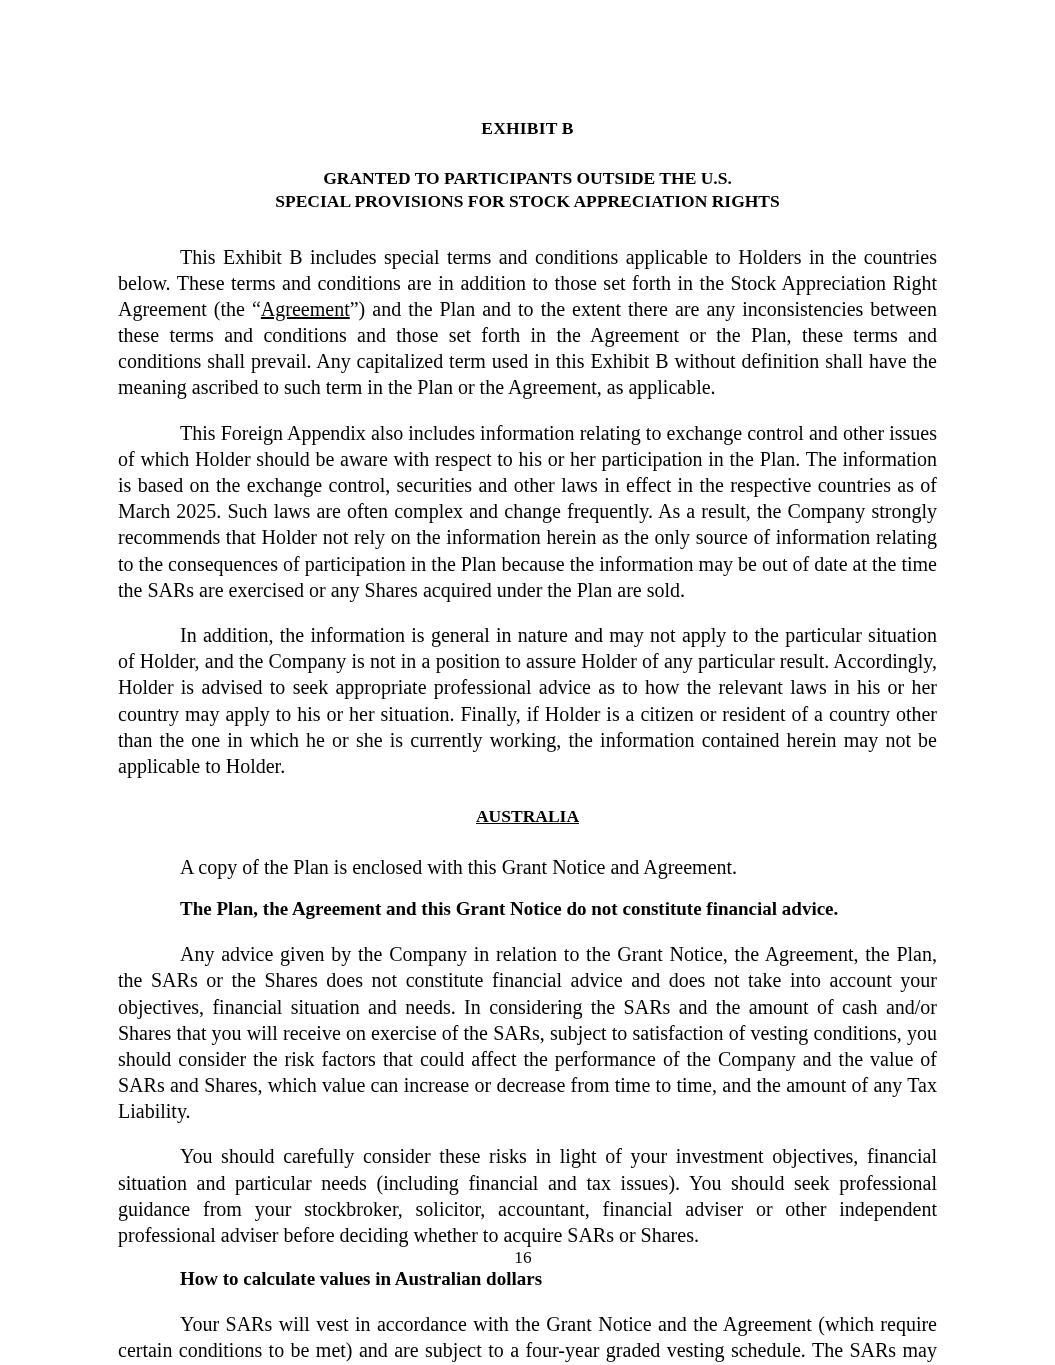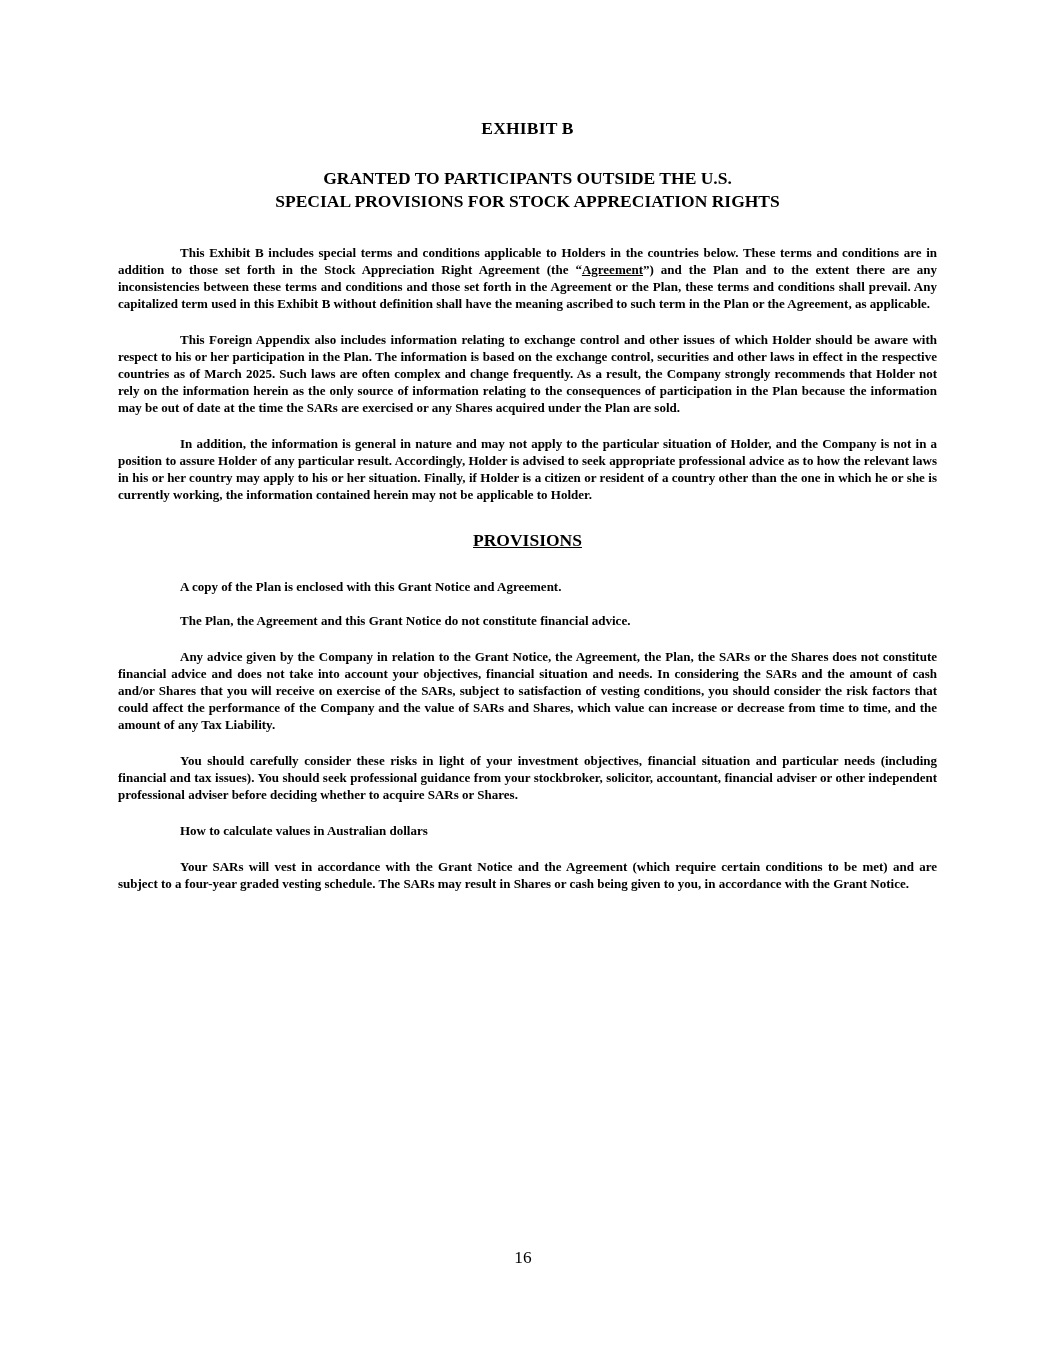--- a/index.html
+++ b/index.html
@@ -31,40 +31,39 @@
     text-align: center;
     font-weight: bold;
     font-size: 17.5px;
     line-height: 1.33;
     margin: 0 0 30px 0;
   }
   .subtitle-line {
     display: block;
   }
   p.body-par {
-    font-size: 13px;
+    font-size: 20px;
     line-height: 1.31;
     text-align: justify;
     text-indent: 62px;
     margin: 0 0 19px 0;
-    font-weight: bold;
   }
   p.body-par.tight {
     margin-bottom: 17px;
     margin-top: 27px;
   }
   .country-heading {
     text-align: center;
     font-weight: bold;
     font-size: 17.5px;
     text-decoration: underline;
     margin: 27px 0 20px 0;
   }
   p.bold-par {
-    font-size: 13px;
+    font-size: 19px;
     line-height: 1.31;
     text-align: justify;
     text-indent: 62px;
     font-weight: bold;
     margin: 0 0 19px 0;
   }
   .u {
     text-decoration: underline;
   }
   .page-number {
@@ -87,21 +86,21 @@
     <span class="subtitle-line">GRANTED TO PARTICIPANTS OUTSIDE THE U.S.</span>
     <span class="subtitle-line">SPECIAL PROVISIONS FOR STOCK APPRECIATION RIGHTS</span>
   </div>
 
   <p class="body-par"><span>This Exhibit B includes special terms and conditions applicable to Holders in the countries below. These terms and conditions are in addition to those set forth in the Stock Appreciation Right Agreement (the “</span><span class="u">Agreement</span><span>”) and the Plan and to the extent there are any inconsistencies between these terms and conditions and those set forth in the Agreement or the Plan, these terms and conditions shall prevail.  Any capitalized term used in this Exhibit B without definition shall have the meaning ascribed to such term in the Plan or the Agreement, as applicable.</span></p>
 
   <p class="body-par">This Foreign Appendix also includes information relating to exchange control and other issues of which Holder should be aware with respect to his or her participation in the Plan.  The information is based on the exchange control, securities and other laws in effect in the respective countries as of March 2025.  Such laws are often complex and change frequently.  As a result, the Company strongly recommends that Holder not rely on the information herein as the only source of information relating to the consequences of participation in the Plan because the information may be out of date at the time the SARs are exercised or any Shares acquired under the Plan are sold.</p>
 
   <p class="body-par">In addition, the information is general in nature and may not apply to the particular situation of Holder, and the Company is not in a position to assure Holder of any particular result.  Accordingly, Holder is advised to seek appropriate professional advice as to how the relevant laws in his or her country may apply to his or her situation.  Finally, if Holder is a citizen or resident of a country other than the one in which he or she is currently working, the information contained herein may not be applicable to Holder.</p>
 
-  <div class="country-heading">PROVISIONS</div>
+  <div class="country-heading">AUSTRALIA</div>
 
   <p class="body-par tight">A copy of the Plan is enclosed with this Grant Notice and Agreement.</p>
 
   <p class="bold-par">The Plan, the Agreement and this Grant Notice do not constitute financial advice.</p>
 
   <p class="body-par">Any advice given by the Company in relation to the Grant Notice, the Agreement, the Plan, the SARs or the Shares does not constitute financial advice and does not take into account your objectives, financial situation and needs.  In considering the SARs and the amount of cash and/or Shares that you will receive on exercise of the SARs, subject to satisfaction of vesting conditions, you should consider the risk factors that could affect the performance of the Company and the value of SARs and Shares, which value can increase or decrease from time to time, and the amount of any Tax Liability.</p>
 
   <p class="body-par">You should carefully consider these risks in light of your investment objectives, financial situation and particular needs (including financial and tax issues).  You should seek professional guidance from your stockbroker, solicitor, accountant, financial adviser or other independent professional adviser before deciding whether to acquire SARs or Shares.</p>
 
   <p class="bold-par">How to calculate values in Australian dollars</p>

